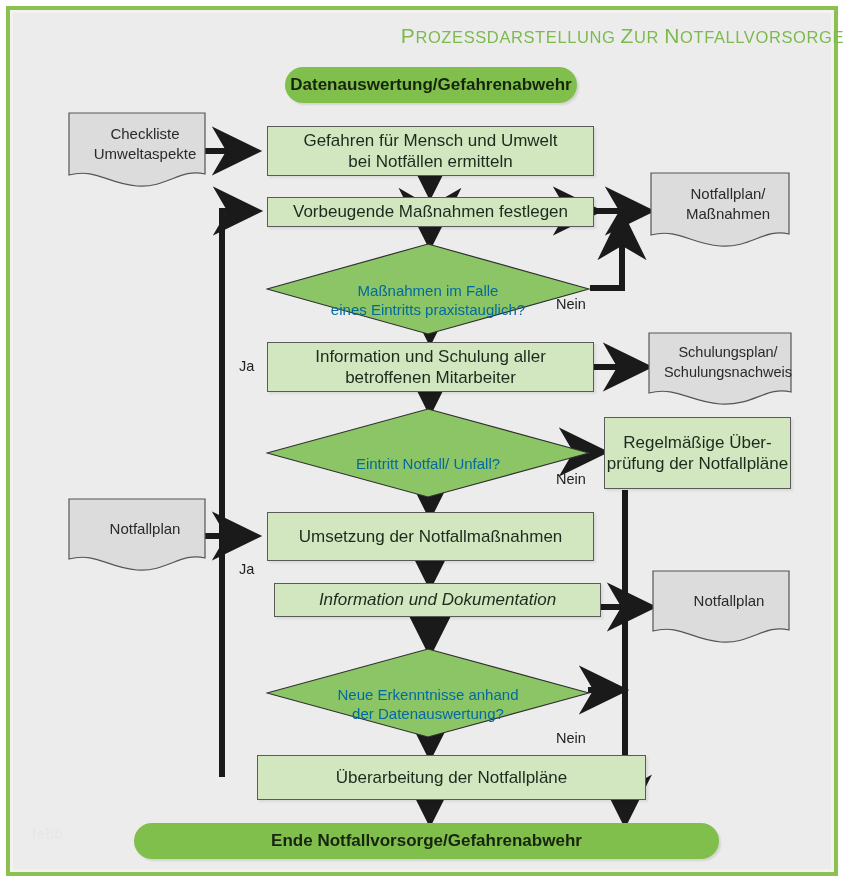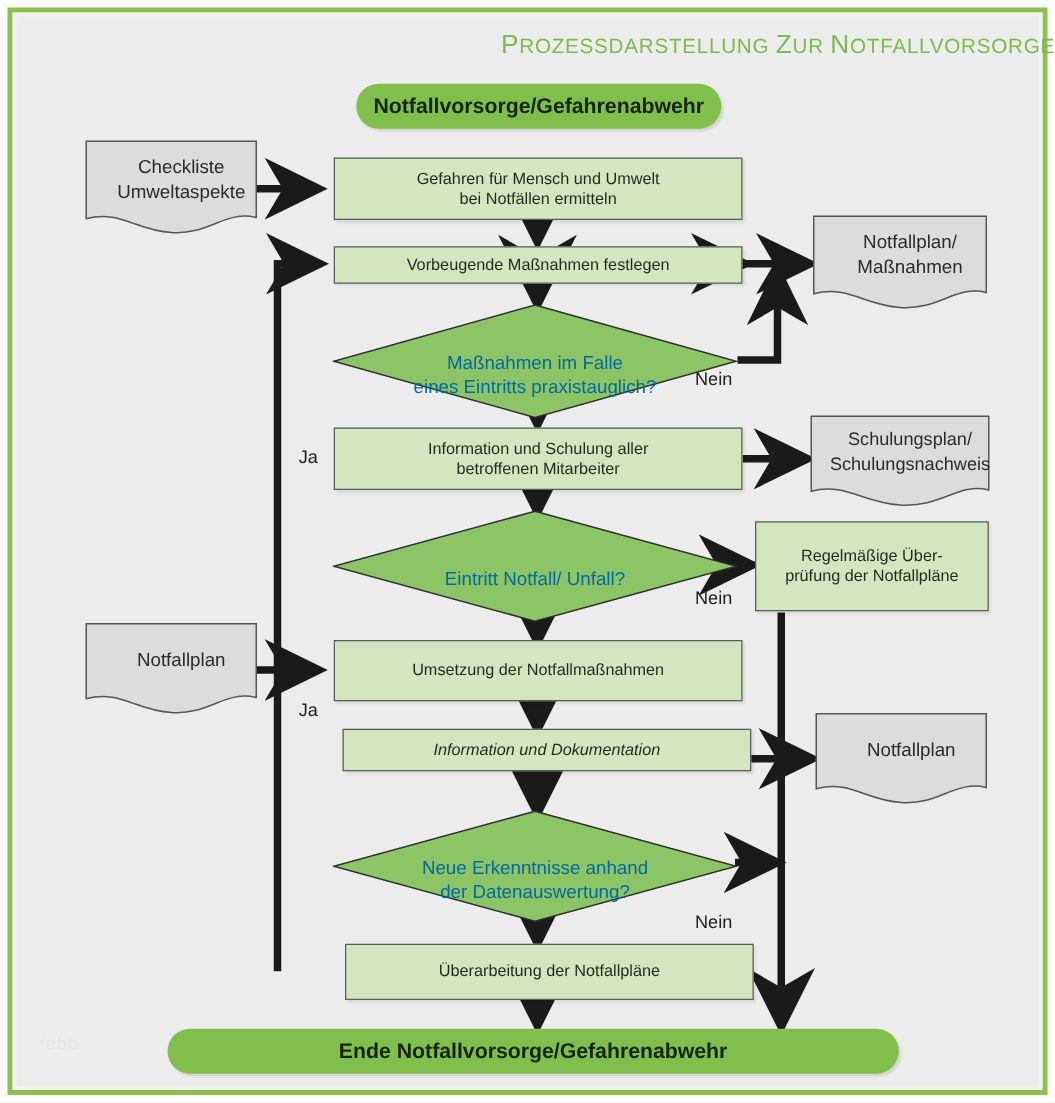--- a/index.html
+++ b/index.html
@@ -49,21 +49,21 @@
     border-radius:22px;
     font-size:17px;
     font-weight:700;
     color:#17240f;
     box-shadow:2px 2px 2px rgba(0,0,0,0.10);
   }
   
   .proc {
     background:#d2e6c0;
     border:1px solid #5a5a5a;
-    font-size:13px;
+    font-size:17px;
     box-shadow:2px 2px 2px rgba(0,0,0,0.08);
   }
   
   .decision-wrap { position:absolute; }
   .decision-wrap svg { position:absolute; left:0; top:0; }
   .decision-label {
     position:absolute; left:0; top:11px; width:100%; height:100%;
     display:flex; align-items:center; justify-content:center;
     text-align:center; font-size:15px; color:#0369a1; line-height:1.3;
     white-space:pre-line;
@@ -146,21 +146,21 @@
 
       <line x1="430" y1="800" x2="430" y2="818" stroke-width="7" marker-end="url(#ahd)"></line>
     </g>
   </svg>
 
   <div id="title">
     <span><span class="cap">P</span>ROZESSDARSTELLUNG <span class="cap">Z</span>UR <span class="cap">N</span>OTFALLVORSORGE</span>
   </div>
 
   <div class="node pill" style="left:285px; top:67px; width:292px; height:36px;">
-    <span>Notfallvorsorge/Gefahrenabwehr</span>
+    <span>Datenauswertung/Gefahrenabwehr</span>
   </div>
 
   <div class="doc-wrap" style="left:68px; top:112px; width:138px; height:78px;">
     <svg width="138" height="78" viewBox="0 0 138 78">
       <path d="M1,1 L137,1 L137,62 C112,56 100,76 69,74 C40,72 28,56 1,63 Z" fill="#dcdcdc" stroke="#555" stroke-width="1.2"></path>
     </svg>
     <div class="doc-label">Checkliste
 Umweltaspekte</div>
   </div>
 
@@ -247,21 +247,21 @@
   <div class="decision-wrap" style="left:266px; top:648px; width:324px; height:90px;">
     <svg width="324" height="90" viewBox="0 0 324 90">
       <polygon points="162,1 323,45 162,89 1,45" fill="#8cc565" stroke="#2f2f2f" stroke-width="1.2"></polygon>
     </svg>
     <div class="decision-label">Neue Erkenntnisse anhand
 der Datenauswertung?</div>
   </div>
 
   <div class="edge-label" style="left:556px; top:730px;">Nein</div>
 
-  <div class="node proc" style="left:276px; top:755px; width:327px; height:45px;text-align:center;">
+  <div class="node proc" style="left:257px; top:755px; width:389px; height:45px;text-align:center;">
     <span>Überarbeitung der Notfallpläne</span>
   </div>
 
   <div class="node pill" style="left:134px; top:823px; width:585px; height:36px;">
     <span>Ende Notfallvorsorge/Gefahrenabwehr</span>
   </div>
 
   <div id="watermark">febb</div>
 
 </div>

